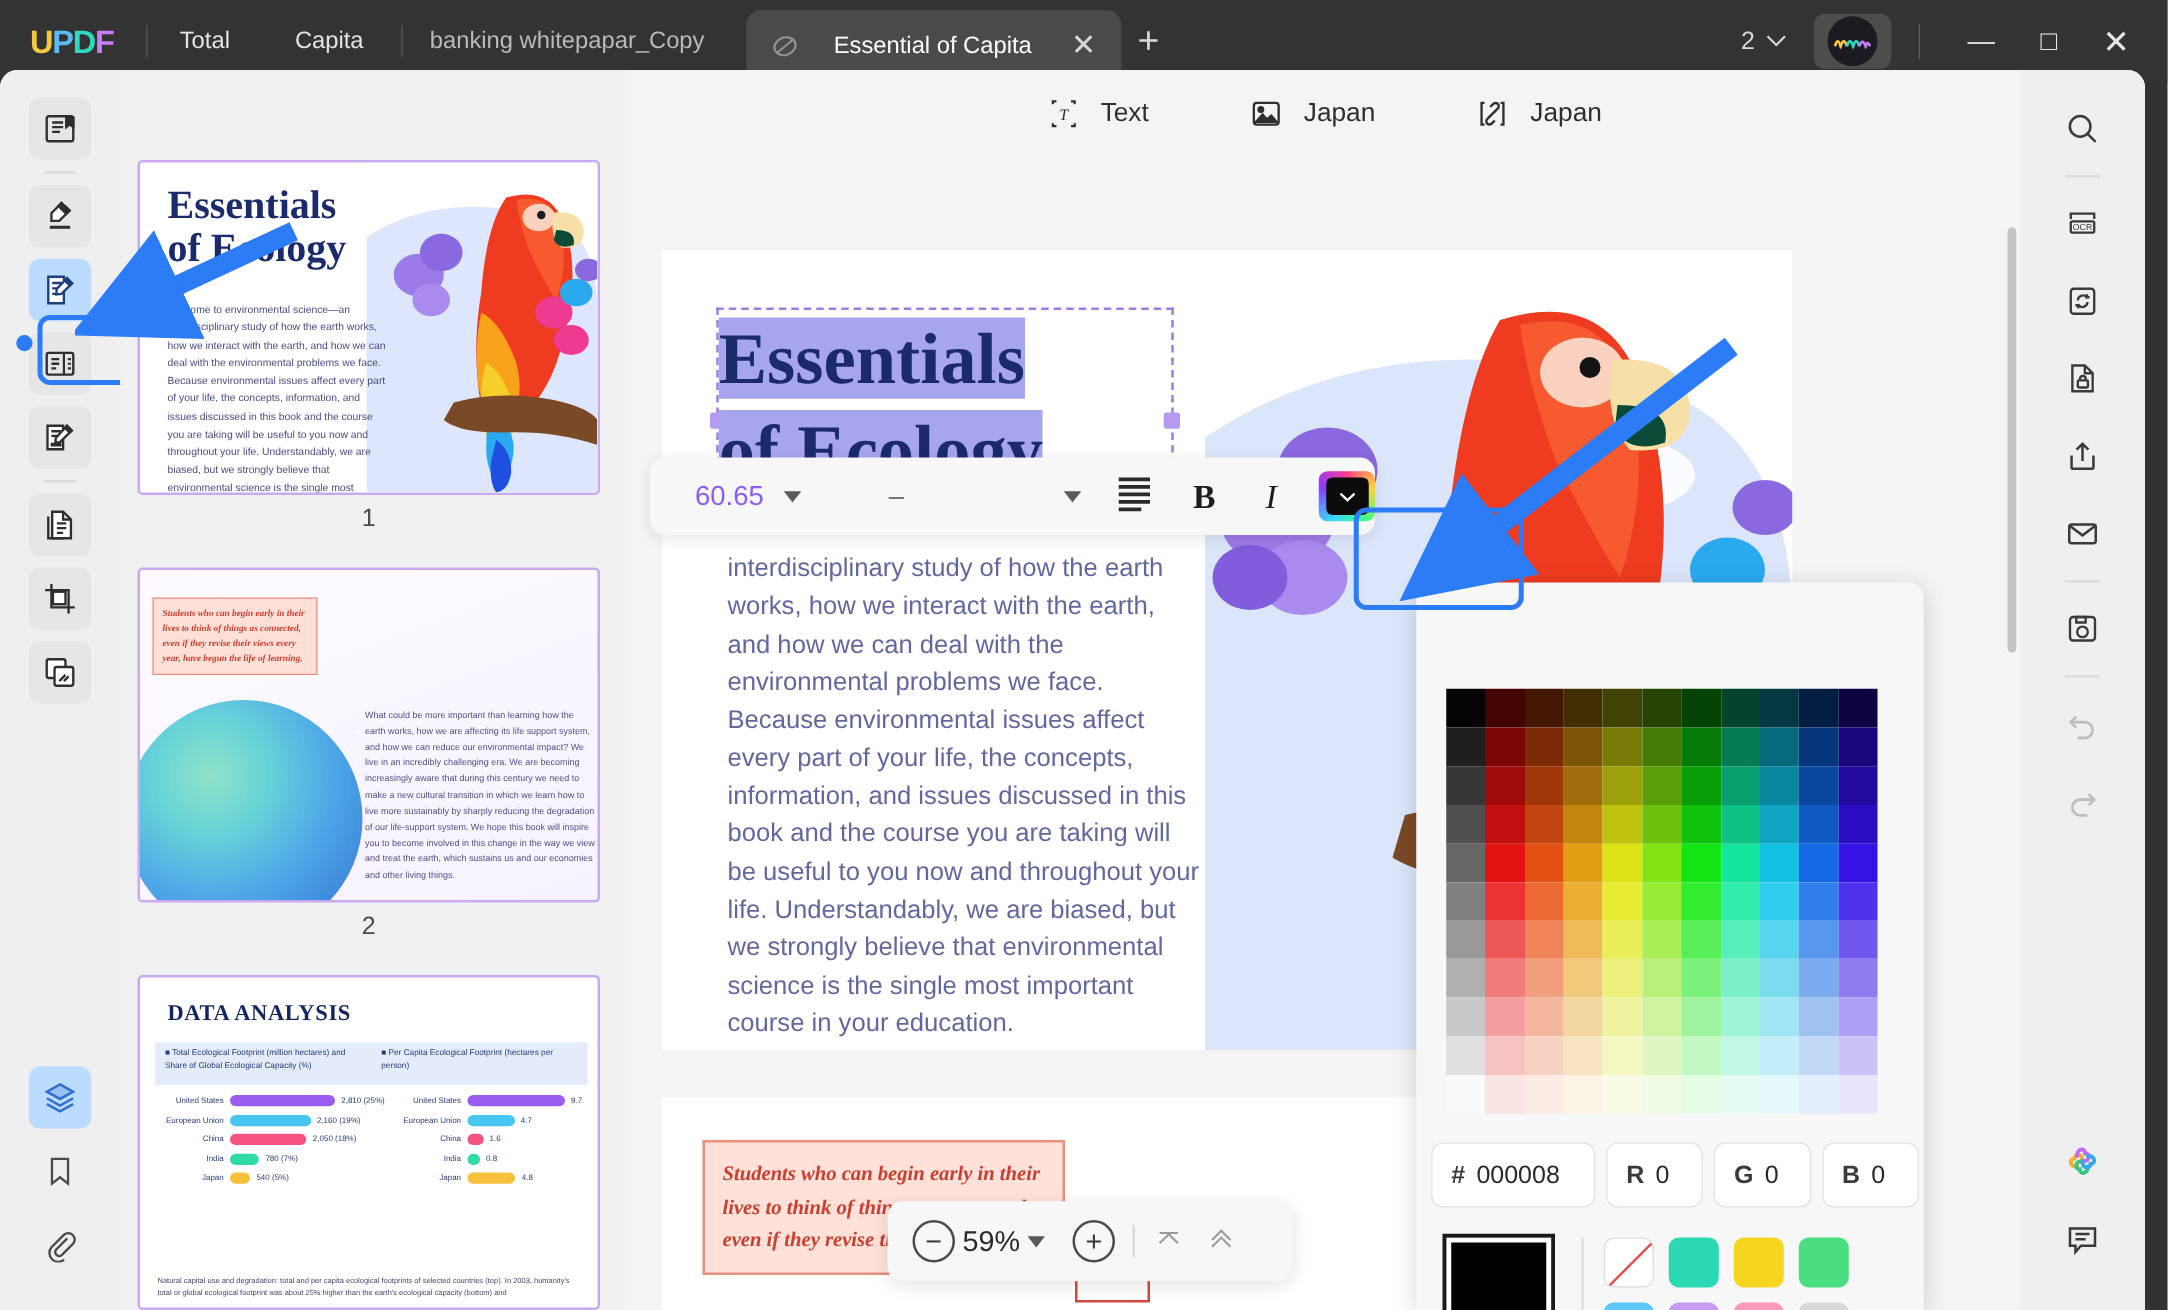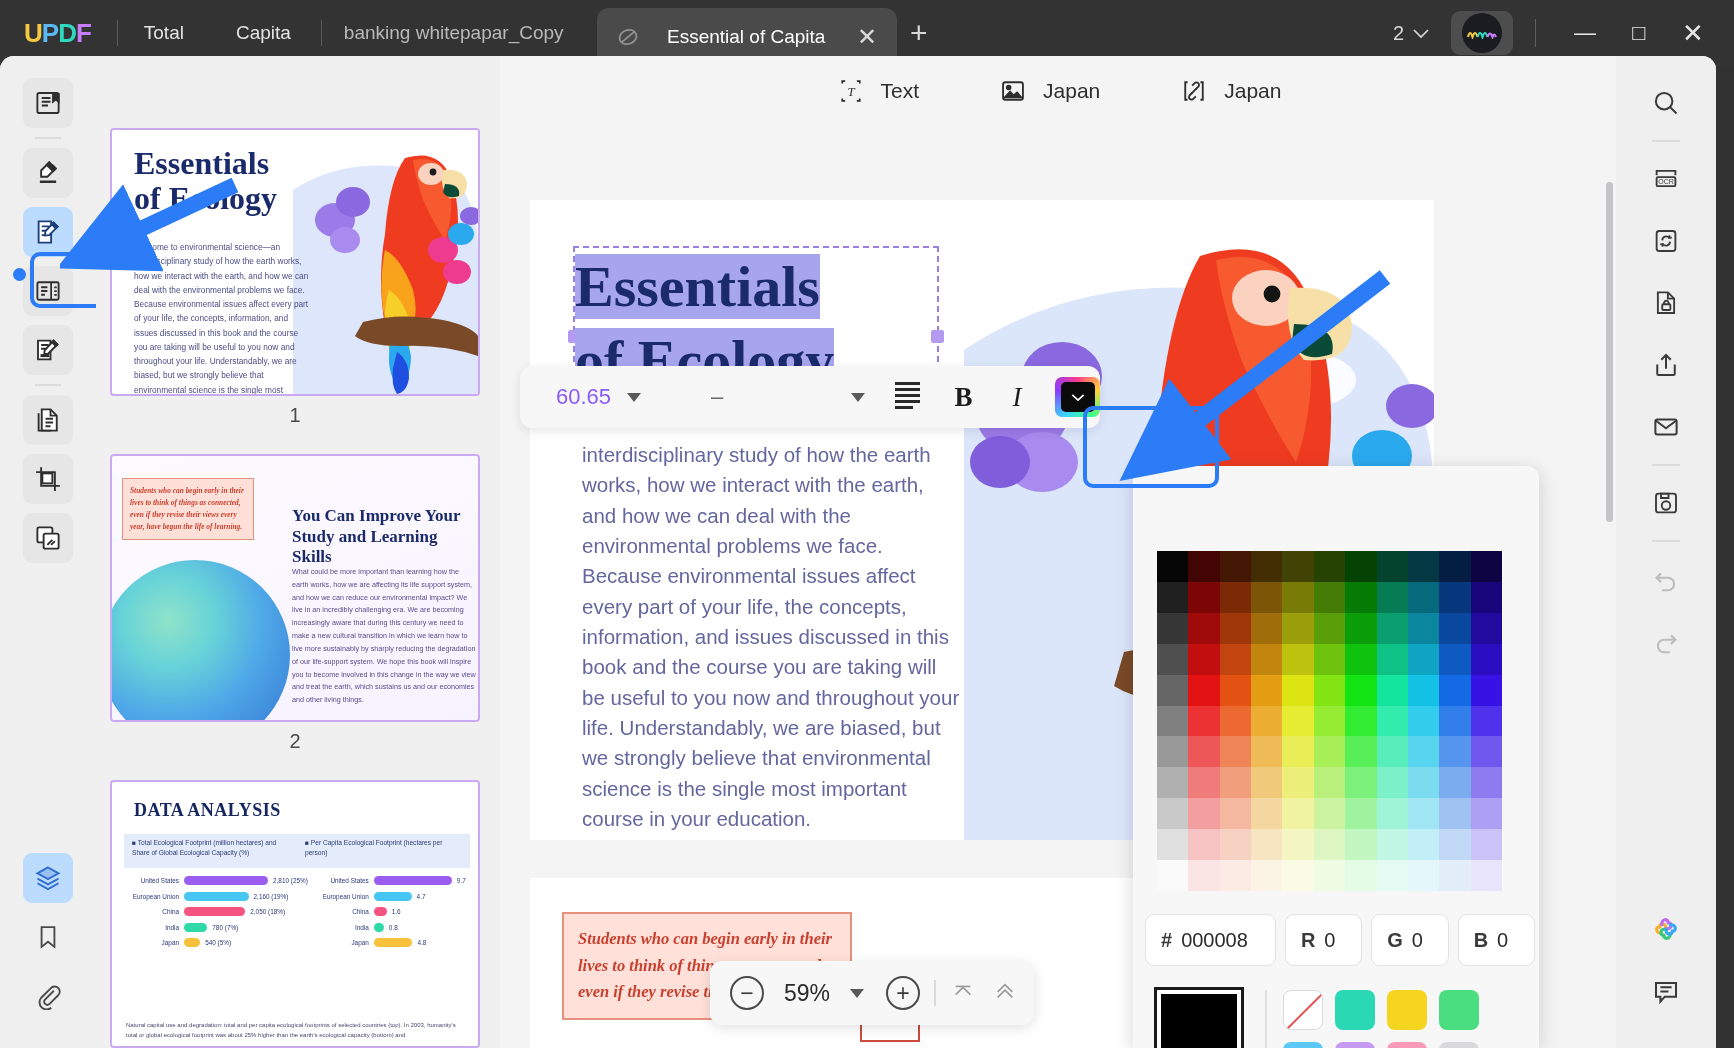--- a/index.html
+++ b/index.html
@@ -166,21 +166,21 @@
   .rsw.none{background:#fff;border:1.6px solid #dcdcde;position:relative;overflow:hidden;}
   .rsw.none::after{content:"";position:absolute;left:-6px;top:18px;width:56px;height:1.8px;
     background:#e05252;transform:rotate(-45deg);}
   .rsw.plus{background:#d9d9db;color:#fff;font-size:26px;display:flex;align-items:center;justify-content:center;}
 
   
   #zoombar{position:absolute;left:710px;top:961px;width:324px;height:64px;background:#f7f7f8;
     border-radius:12px;box-shadow:0 3px 14px rgba(0,0,0,.12);display:flex;align-items:center;z-index:45;}
   .zcirc{width:34px;height:34px;border-radius:50%;border:2.2px solid #4a4a4a;display:flex;
     align-items:center;justify-content:center;font-size:23px;color:#3a3a3a;line-height:1;}
-  #zoombar .zval{font-size:23px;color:#2a2a2a;margin:0 20px;}
+  #zoombar .zval{font-size:23px;color:#2a2a2a;margin:0 6px;}
   .zsep{width:1.6px;height:26px;background:#dadadc;margin:0 14px;}
 
   
   #rightrail{position:absolute;left:1616px;top:0;width:100px;height:992px;background:#efeff0;}
   .rr-btn{width:54px;height:50px;margin:12px auto;display:flex;align-items:center;justify-content:center;}
   .rr-sep{width:28px;height:2px;background:#dcdcdc;margin:10px auto;}
   #rr-bottom{position:absolute;left:0;bottom:20px;width:100px;}
 
   
   .arrow{position:absolute;pointer-events:none;z-index:70;}
@@ -355,23 +355,20 @@
       <div class="t1-title">
         <span>Essentials</span><br><span>of Ecology</span>
       </div>
       <div class="t1-body">Welcome to environmental science—an interdisciplinary study of how the earth works, how we interact with the earth, and how we can deal with the environmental problems we face. Because environmental issues affect every part of your life, the concepts, information, and issues discussed in this book and the course you are taking will be useful to you now and throughout your life. Understandably, we are biased, but we strongly believe that environmental science is the single most important course in your education.</div>
     </div>
     <div class="thumblabel" style="top:348px">1</div>
 
     <div class="thumb" id="thumb2">
       <div class="t2-globe"></div>
       <div class="t2-note">Students who can begin early in their lives to think of things as connected, even if they revise their views every year, have begun the life of learning.</div>
-      <div class="t2-head">
-        <span>You Can Improve Your</span><br><span>Study and Learning Skills</span>
-      </div>
       <div class="t2-body">What could be more important than learning how the earth works, how we are affecting its life support system, and how we can reduce our environmental impact? We live in an incredibly challenging era. We are becoming increasingly aware that during this century we need to make a new cultural transition in which we learn how to live more sustainably by sharply reducing the degradation of our life-support system. We hope this book will inspire you to become involved in this change in the way we view and treat the earth, which sustains us and our economies and other living things.</div>
     </div>
     <div class="thumblabel" style="top:674px">2</div>
 
     <div class="thumb" id="thumb3">
       <div class="t3-title">DATA ANALYSIS</div>
       <div class="t3-legend">
         <div>■ <span>Total Ecological Footprint (million hectares) and Share of Global Ecological Capacity (%)</span></div>
         <div>■ <span>Per Capita Ecological Footprint (hectares per person)</span></div>
       </div>

